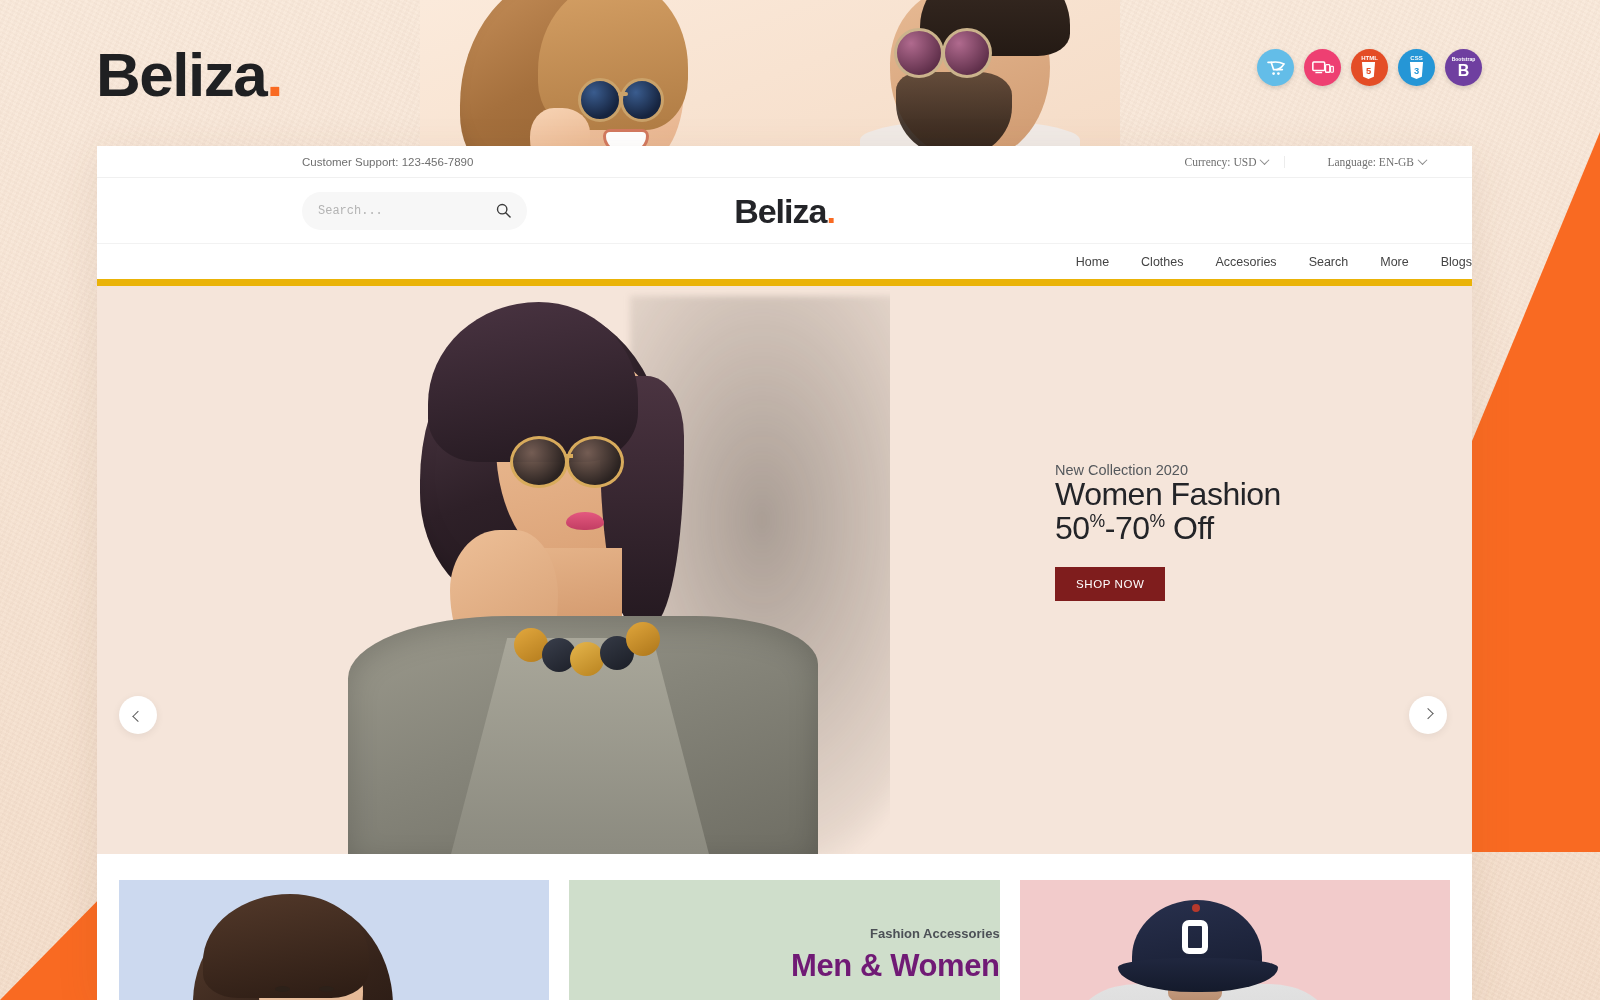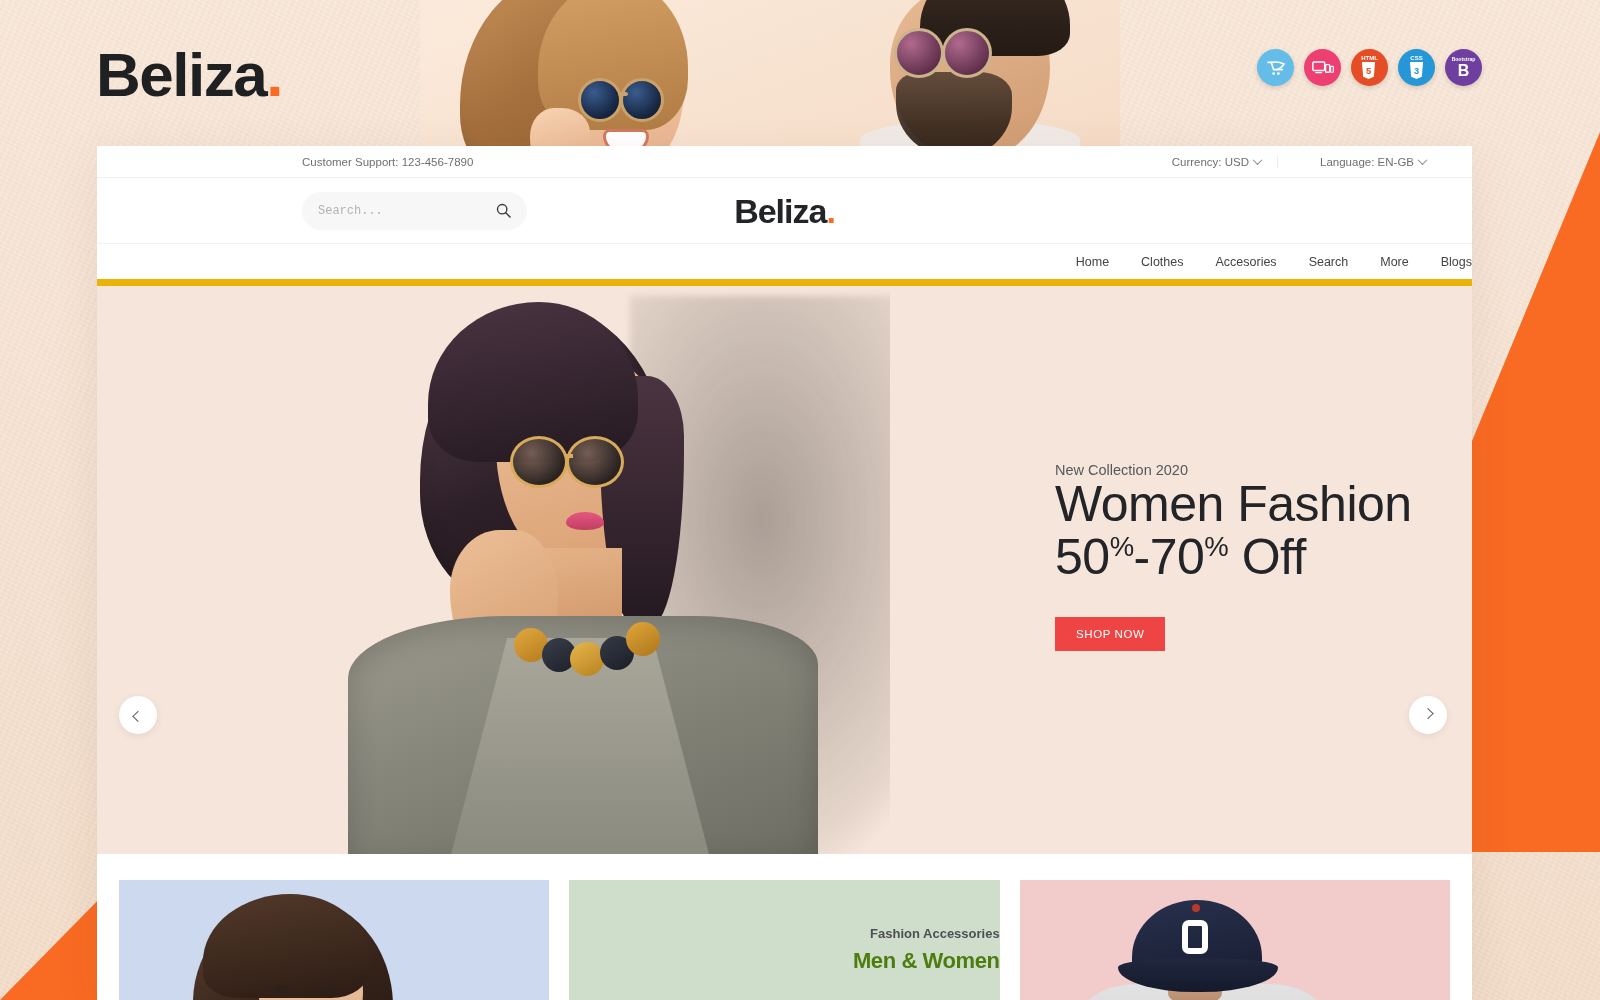--- a/index.html
+++ b/index.html
@@ -134,21 +134,21 @@
     box-shadow:0 10px 40px rgba(120,80,50,.10);
   }
 
   
   .topbar {
     height:32px; border-bottom:1px solid #f0f0f0;
     display:flex; align-items:center; padding:0 30px;
     font-size:11.5px; color:#6f6f6f;
   }
   .topbar .left { margin-left:175px; }
-  .topbar .right { margin-left:auto; display:flex; align-items:center; gap:0; }
+  .topbar .right { margin-left:auto; display:flex; align-items:center; gap:0;font-family:Liberation Serif, serif; }
   .topbar .right .cell { padding:0 16px; display:flex; align-items:center; gap:5px; }
   .topbar .right .cell + .cell { border-left:1px solid #ececec;padding-left:42px; }
   .caret { display:inline-block; width:7px; height:7px; border-right:1.2px solid #8b8b8b; border-bottom:1.2px solid #8b8b8b; transform:rotate(45deg) translate(-1px,-1px); }
 
   
   .header {
     height:66px; border-bottom:1px solid #f2f2f2;
     display:flex; align-items:center; padding:0 30px; position:relative;
   }
   .search-wrap {
@@ -255,26 +255,26 @@
   }
   .nk1 { left:2px;  top:16px; background:linear-gradient(150deg,#e2a83e,#b47c1d); }
   .nk2 { left:30px; top:26px; background:linear-gradient(150deg,#3a3f4c,#1d2029); }
   .nk3 { left:58px; top:30px; background:linear-gradient(150deg,#e6b64c,#b8821f); }
   .nk4 { left:88px; top:24px; background:linear-gradient(150deg,#353a46,#1b1e26); }
   .nk5 { left:114px; top:10px; background:linear-gradient(150deg,#e0a63c,#ad761a); }
 
   .hero-copy { position:absolute; left:958px; top:176px; }
   .hero-sub { font-size:14.5px; color:#54585c; }
   .hero-title {
-    font-size:50px; line-height:1.05; color:#232428; font-weight:400; letter-spacing:-.5px;
+    font-size:32px; line-height:1.05; color:#232428; font-weight:400; letter-spacing:-.5px;
   }
   .hero-title sup { font-size:.55em; vertical-align:super; }
   .shop-btn {
-    margin-top:34px; display:inline-block;
-    background:#ef4444; color:#fff; border:none;
+    margin-top:22px; display:inline-block;
+    background:#7f1d1d; color:#fff; border:none;
     font-family:"Liberation Sans", sans-serif;
     font-size:11.5px; letter-spacing:.6px; padding:11px 21px; cursor:pointer;
   }
 
   .arrow {
     position:absolute; top:410px; width:38px; height:38px; border-radius:50%;
     background:#fff; display:flex; align-items:center; justify-content:center;
     box-shadow:0 2px 8px rgba(0,0,0,.07); cursor:pointer;
   }
   .arrow.prev { left:22px; }
@@ -284,21 +284,21 @@
   .chev.r { transform:rotate(45deg) translate(-1px,-1px); }
 
   
   .cards { display:flex; gap:20px; padding:26px 22px 0 22px; }
   .card { flex:1; height:180px; position:relative; overflow:hidden; }
   .card.blue  { background:#ccd9ef; }
   .card.green { background:#cfdecb; }
   .card.pink  { background:#f2cbcb; }
   .card-copy { position:absolute; left:0; right:0; top:46px; text-align:right;font-weight:bold; }
   .card-kicker { font-size:13px; color:#4c5056; margin-bottom:7px; }
-  .card-title { font-size:22px; color:#4d7c0f; letter-spacing:-.4px; }
+  .card-title { font-size:31px; color:#701a75; letter-spacing:-.4px; }
 
   
   .bw-hair {
     position:absolute; left:74px; top:18px; width:200px; height:190px;
     background:linear-gradient(150deg,#5b4030 0%, #35231a 55%, #221510 100%);
     border-radius:52% 48% 34% 38% / 56% 58% 44% 42%;
   }
   .bw-face {
     position:absolute; left:140px; top:52px; width:104px; height:136px;
     background:linear-gradient(165deg,#f2cdae,#ddab85);

